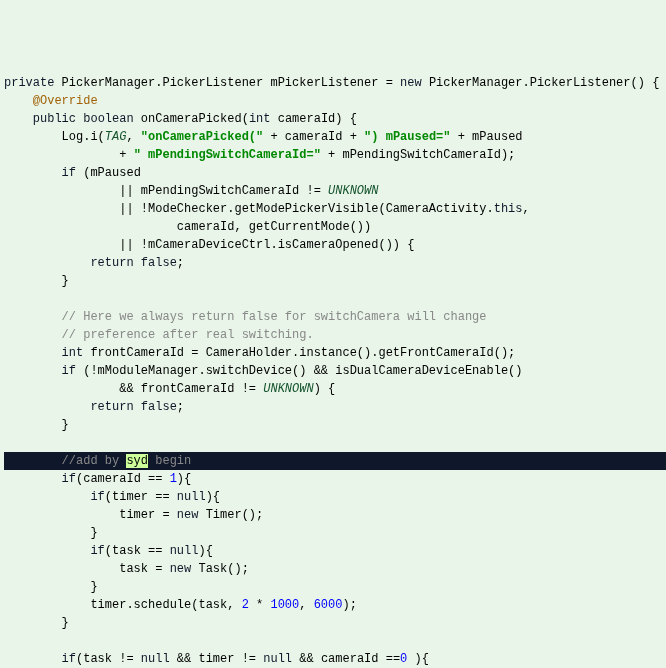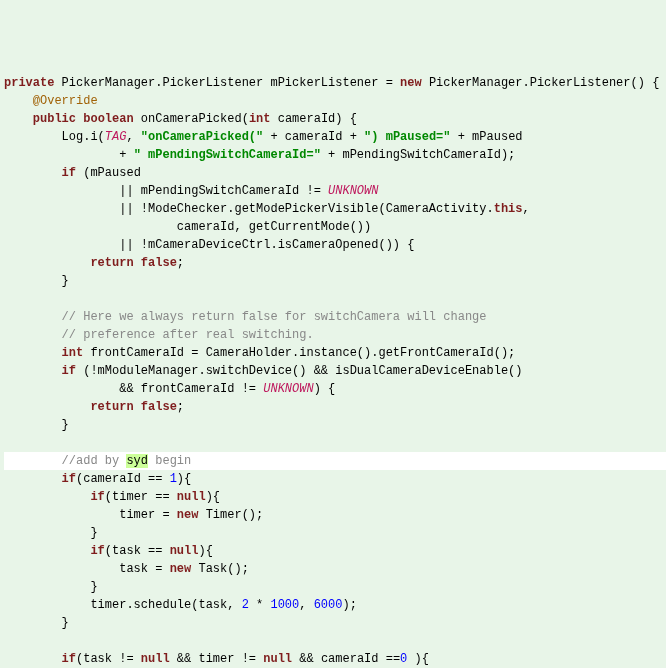--- a/index.html
+++ b/index.html
@@ -8,27 +8,27 @@
     font-size: 12px;
     line-height: 18px;
     background: #e8f5e8;
     width: 666px;
     height: 668px;
     overflow: hidden;
     white-space: pre;
   }
   .editor { padding: 2px 0 2px 4px; background: #e8f5e8; }
   .line { height: 18px; }
-  .line.hl { background: #ffffff; }
-  .kw { color: #7f1d1d; font-weight: bold; }
+  .line.hl { background: #0f172a; }
+  .kw { color: #0f172a; font-weight: normal; }
   .str { color: #008800; font-weight: bold; }
   .num { color: #0000ff; }
   .comment { color: #888888; }
   .anno { color: #a16207; }
-  .const { color: #be185d; font-style: italic; }
+  .const { color: #14532d; font-style: italic; }
   .mark { background: #ccff99; color: #000; }
   .plain { color: #000; }
 </style>
 </head>
 <body>
 
 
 
 <div class="editor" id="editor"><div class="line"><span class="kw">private</span><span class="plain"> PickerManager.PickerListener mPickerListener = </span><span class="kw">new</span><span class="plain"> PickerManager.PickerListener() {</span></div><div class="line"><span class="plain">    </span><span class="anno">@Override</span></div><div class="line"><span class="plain">    </span><span class="kw">public</span><span class="plain"> </span><span class="kw">boolean</span><span class="plain"> onCameraPicked(</span><span class="kw">int</span><span class="plain"> cameraId) {</span></div><div class="line"><span class="plain">        Log.i(</span><span class="const">TAG</span><span class="plain">, </span><span class="str">"onCameraPicked("</span><span class="plain"> + cameraId + </span><span class="str">") mPaused="</span><span class="plain"> + mPaused</span></div><div class="line"><span class="plain">                + </span><span class="str">" mPendingSwitchCameraId="</span><span class="plain"> + mPendingSwitchCameraId);</span></div><div class="line"><span class="plain">        </span><span class="kw">if</span><span class="plain"> (mPaused</span></div><div class="line"><span class="plain">                || mPendingSwitchCameraId != </span><span class="const">UNKNOWN</span></div><div class="line"><span class="plain">                || !ModeChecker.getModePickerVisible(CameraActivity.</span><span class="kw">this</span><span class="plain">,</span></div><div class="line"><span class="plain">                        cameraId, getCurrentMode())</span></div><div class="line"><span class="plain">                || !mCameraDeviceCtrl.isCameraOpened()) {</span></div><div class="line"><span class="plain">            </span><span class="kw">return</span><span class="plain"> </span><span class="kw">false</span><span class="plain">;</span></div><div class="line"><span class="plain">        }</span></div><div class="line"><span class="plain"></span></div><div class="line"><span class="plain">        </span><span class="comment">// Here we always return false for switchCamera will change</span></div><div class="line"><span class="plain">        </span><span class="comment">// preference after real switching.</span></div><div class="line"><span class="plain">        </span><span class="kw">int</span><span class="plain"> frontCameraId = CameraHolder.instance().getFrontCameraId();</span></div><div class="line"><span class="plain">        </span><span class="kw">if</span><span class="plain"> (!mModuleManager.switchDevice() &amp;&amp; isDualCameraDeviceEnable()</span></div><div class="line"><span class="plain">                &amp;&amp; frontCameraId != </span><span class="const">UNKNOWN</span><span class="plain">) {</span></div><div class="line"><span class="plain">            </span><span class="kw">return</span><span class="plain"> </span><span class="kw">false</span><span class="plain">;</span></div><div class="line"><span class="plain">        }</span></div><div class="line"><span class="plain"></span></div><div class="line hl"><span class="plain">        </span><span class="comment">//add by </span><span class="mark">syd</span><span class="comment"> begin</span></div><div class="line"><span class="plain">        </span><span class="kw">if</span><span class="plain">(cameraId == </span><span class="num">1</span><span class="plain">){</span></div><div class="line"><span class="plain">            </span><span class="kw">if</span><span class="plain">(timer == </span><span class="kw">null</span><span class="plain">){</span></div><div class="line"><span class="plain">                timer = </span><span class="kw">new</span><span class="plain"> Timer();</span></div><div class="line"><span class="plain">            }</span></div><div class="line"><span class="plain">            </span><span class="kw">if</span><span class="plain">(task == </span><span class="kw">null</span><span class="plain">){</span></div><div class="line"><span class="plain">                task = </span><span class="kw">new</span><span class="plain"> Task();</span></div><div class="line"><span class="plain">            }</span></div><div class="line"><span class="plain">            timer.schedule(task, </span><span class="num">2</span><span class="plain"> * </span><span class="num">1000</span><span class="plain">, </span><span class="num">6000</span><span class="plain">);</span></div><div class="line"><span class="plain">        }</span></div><div class="line"><span class="plain"></span></div><div class="line"><span class="plain">        </span><span class="kw">if</span><span class="plain">(task != </span><span class="kw">null</span><span class="plain"> &amp;&amp; timer != </span><span class="kw">null</span><span class="plain"> &amp;&amp; cameraId ==</span><span class="num">0</span><span class="plain"> ){</span></div></div>
 

